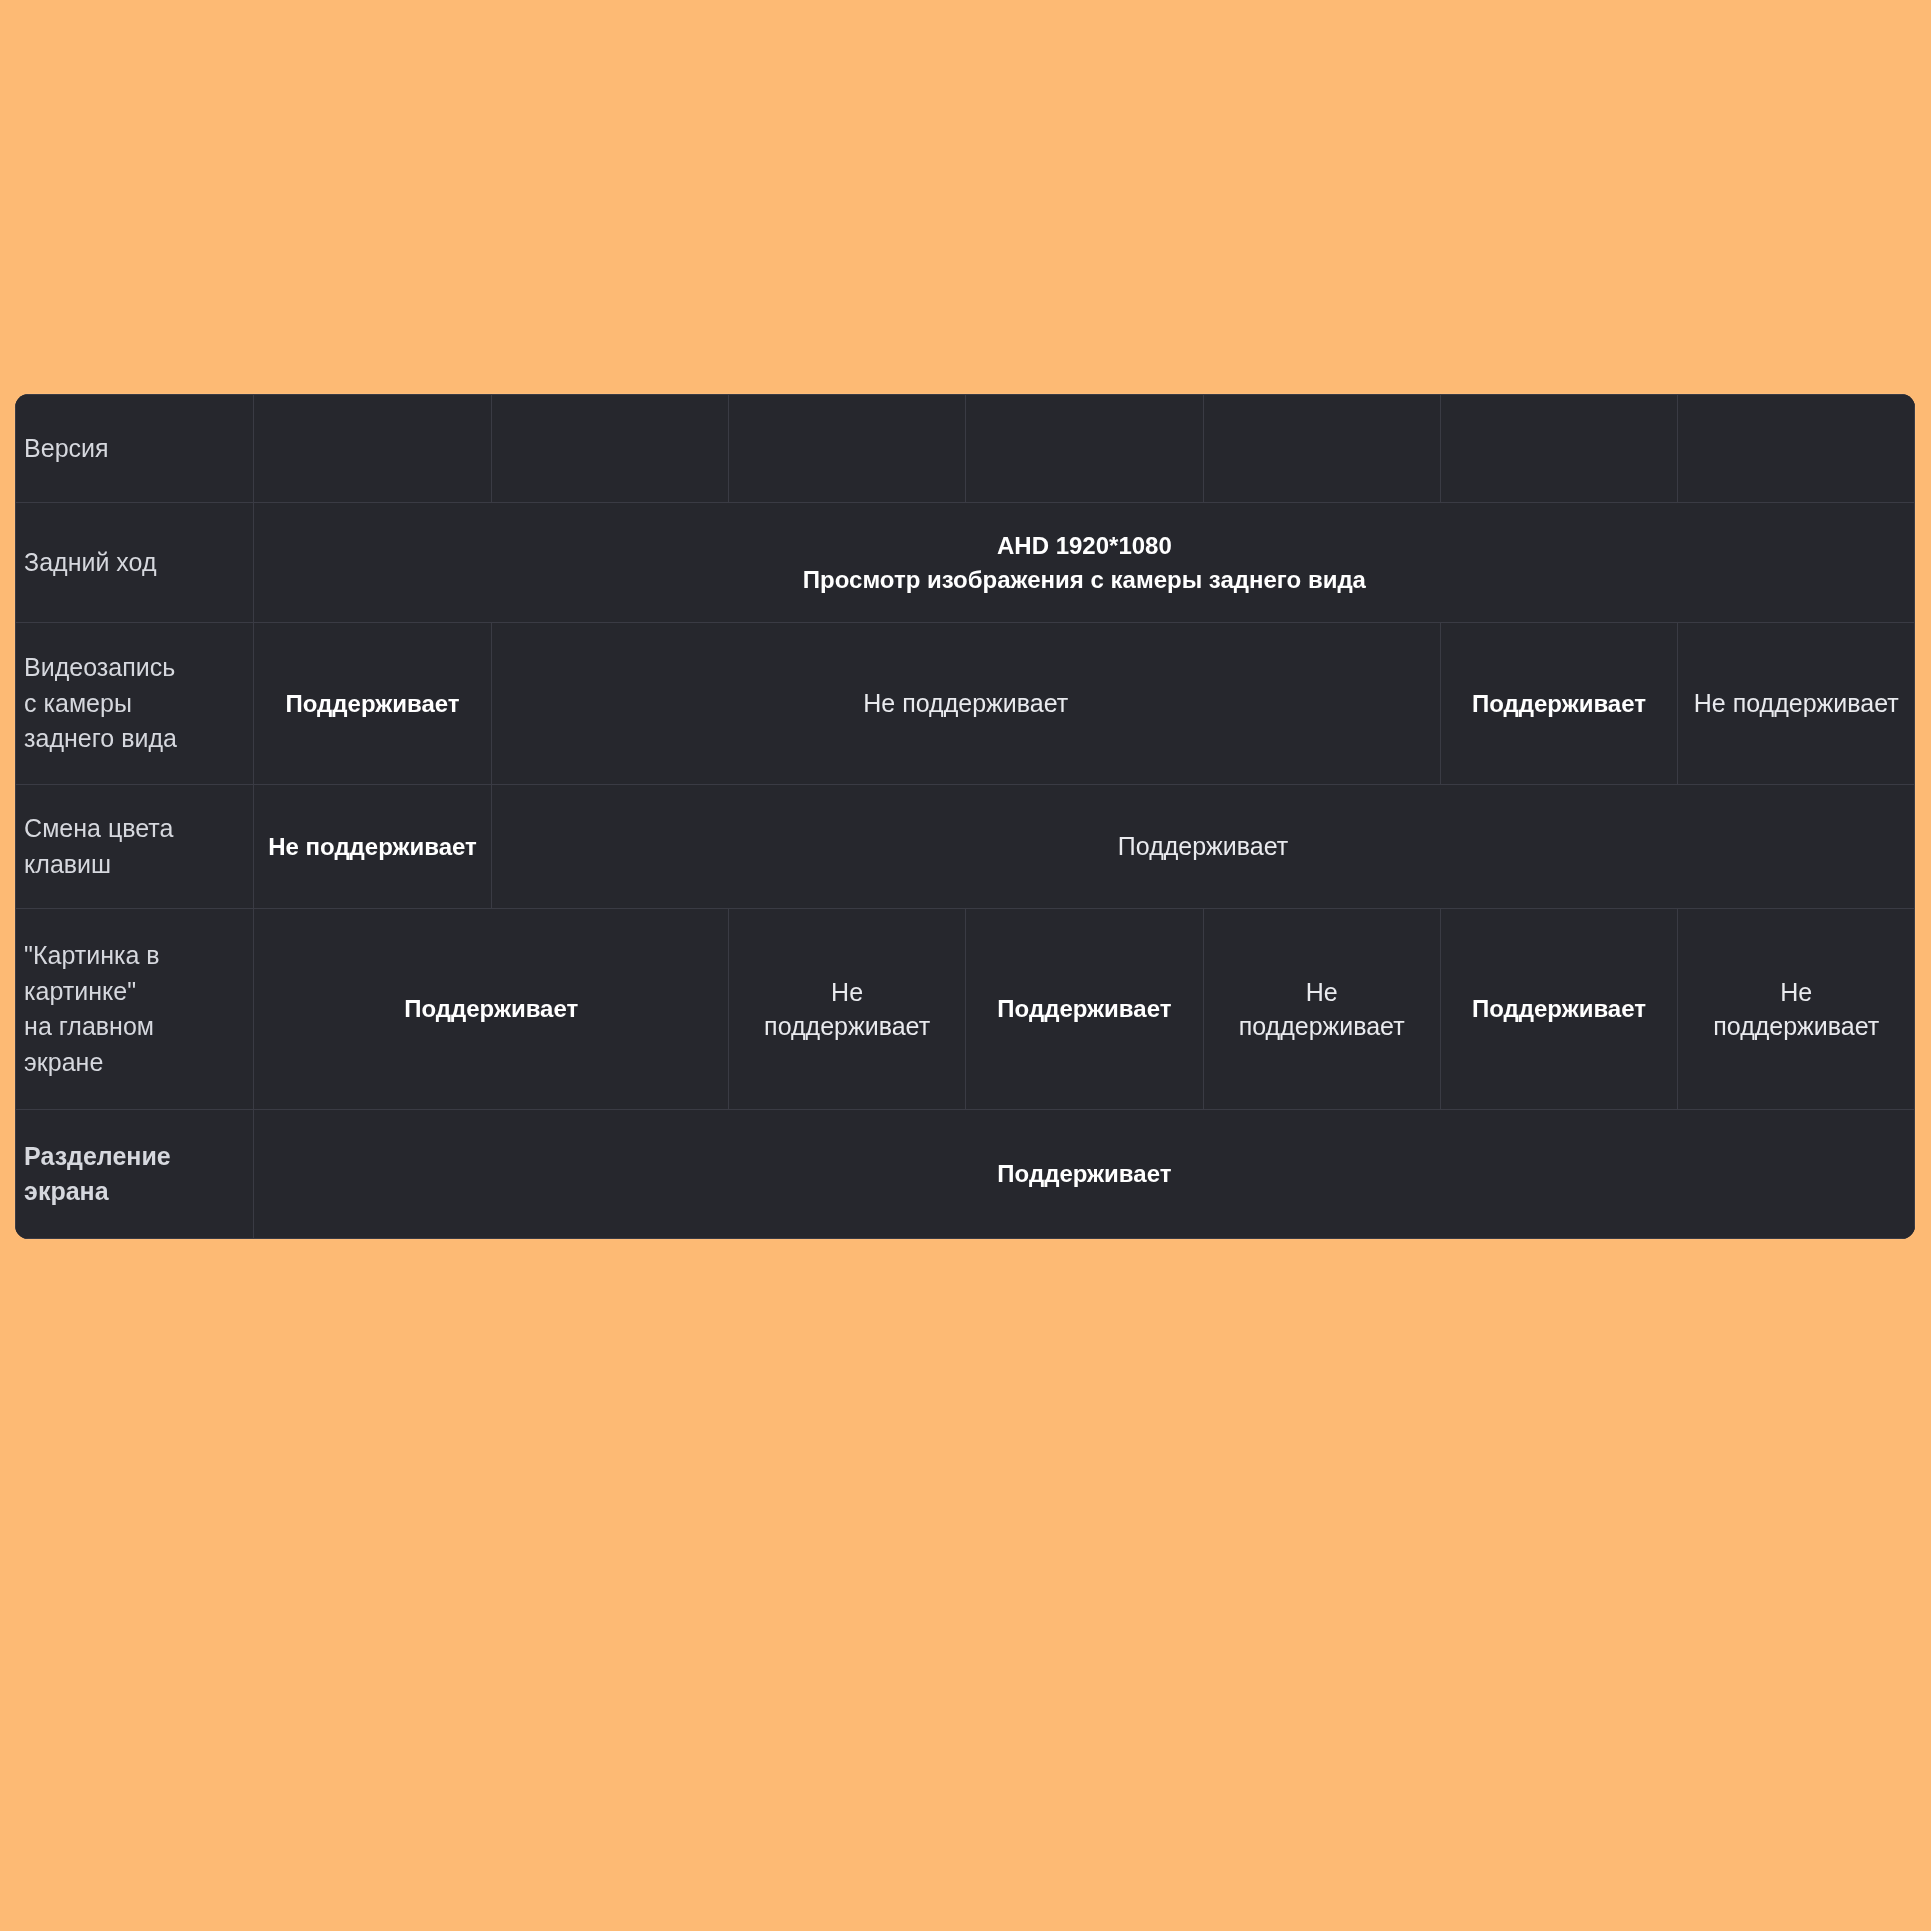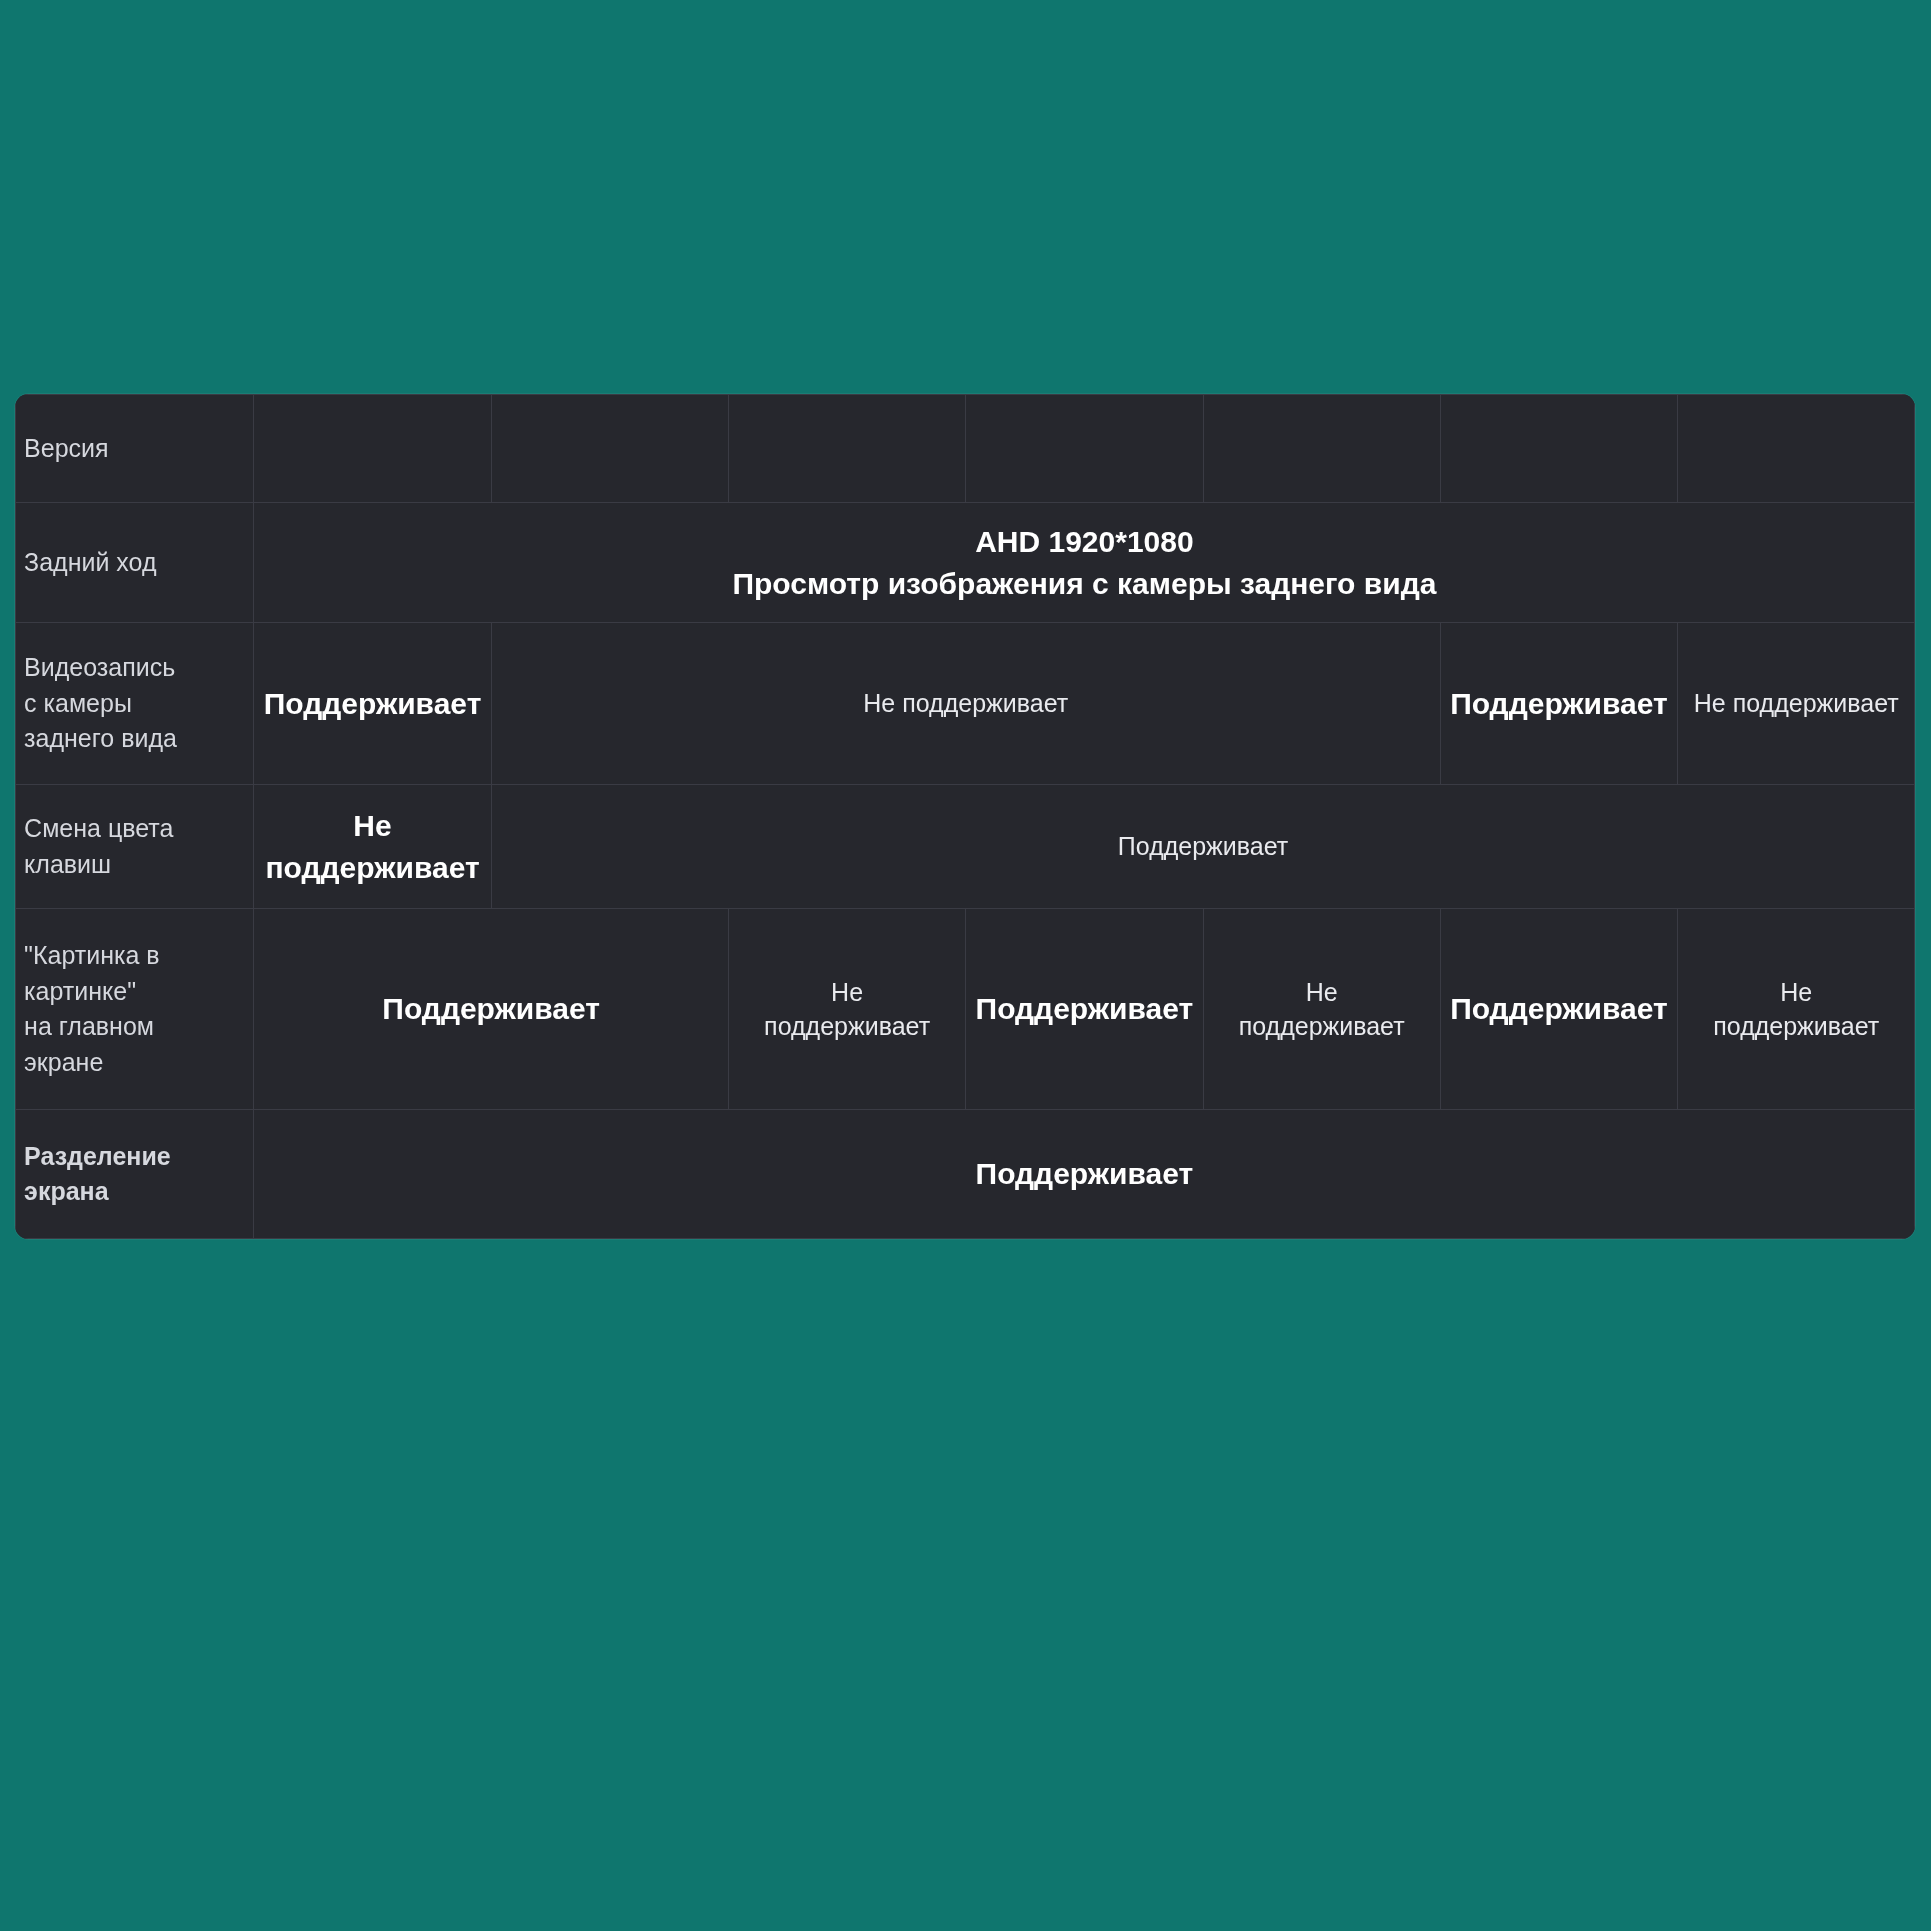--- a/index.html
+++ b/index.html
@@ -9,21 +9,21 @@
     height: 1931px;
     background: #232429;
     font-family: "Liberation Sans", sans-serif;
     overflow: hidden;
   }
 
   #stage {
     position: relative;
     width: 1931px;
     height: 1931px;
-    background: #0f766e;
+    background: #fdba74;
     padding-left: 32px;
   }
 
   
   .cmp-table {
     position: absolute;
     left: 15.4px;
     top: 394px;
     width: 1900px;
     border-collapse: collapse;
@@ -62,21 +62,21 @@
 
   
   .val {
     text-align: center;
     color: #e9eaee;
     font-size: 25px;
     line-height: 1.38;
     font-weight: 400;
     white-space: pre-line;
   }
-  .val.bold { font-weight: 700; color: #ffffff; font-size: 30px; }
+  .val.bold { font-weight: 700; color: #ffffff; font-size: 24px; }
 
   
   .hrow td { height: 108px; }
   .ver {
     text-align: center;
     font-size: 26px;
     font-weight: 700;
     letter-spacing: 0.2px;
     -webkit-background-clip: text;
     background-clip: text;

